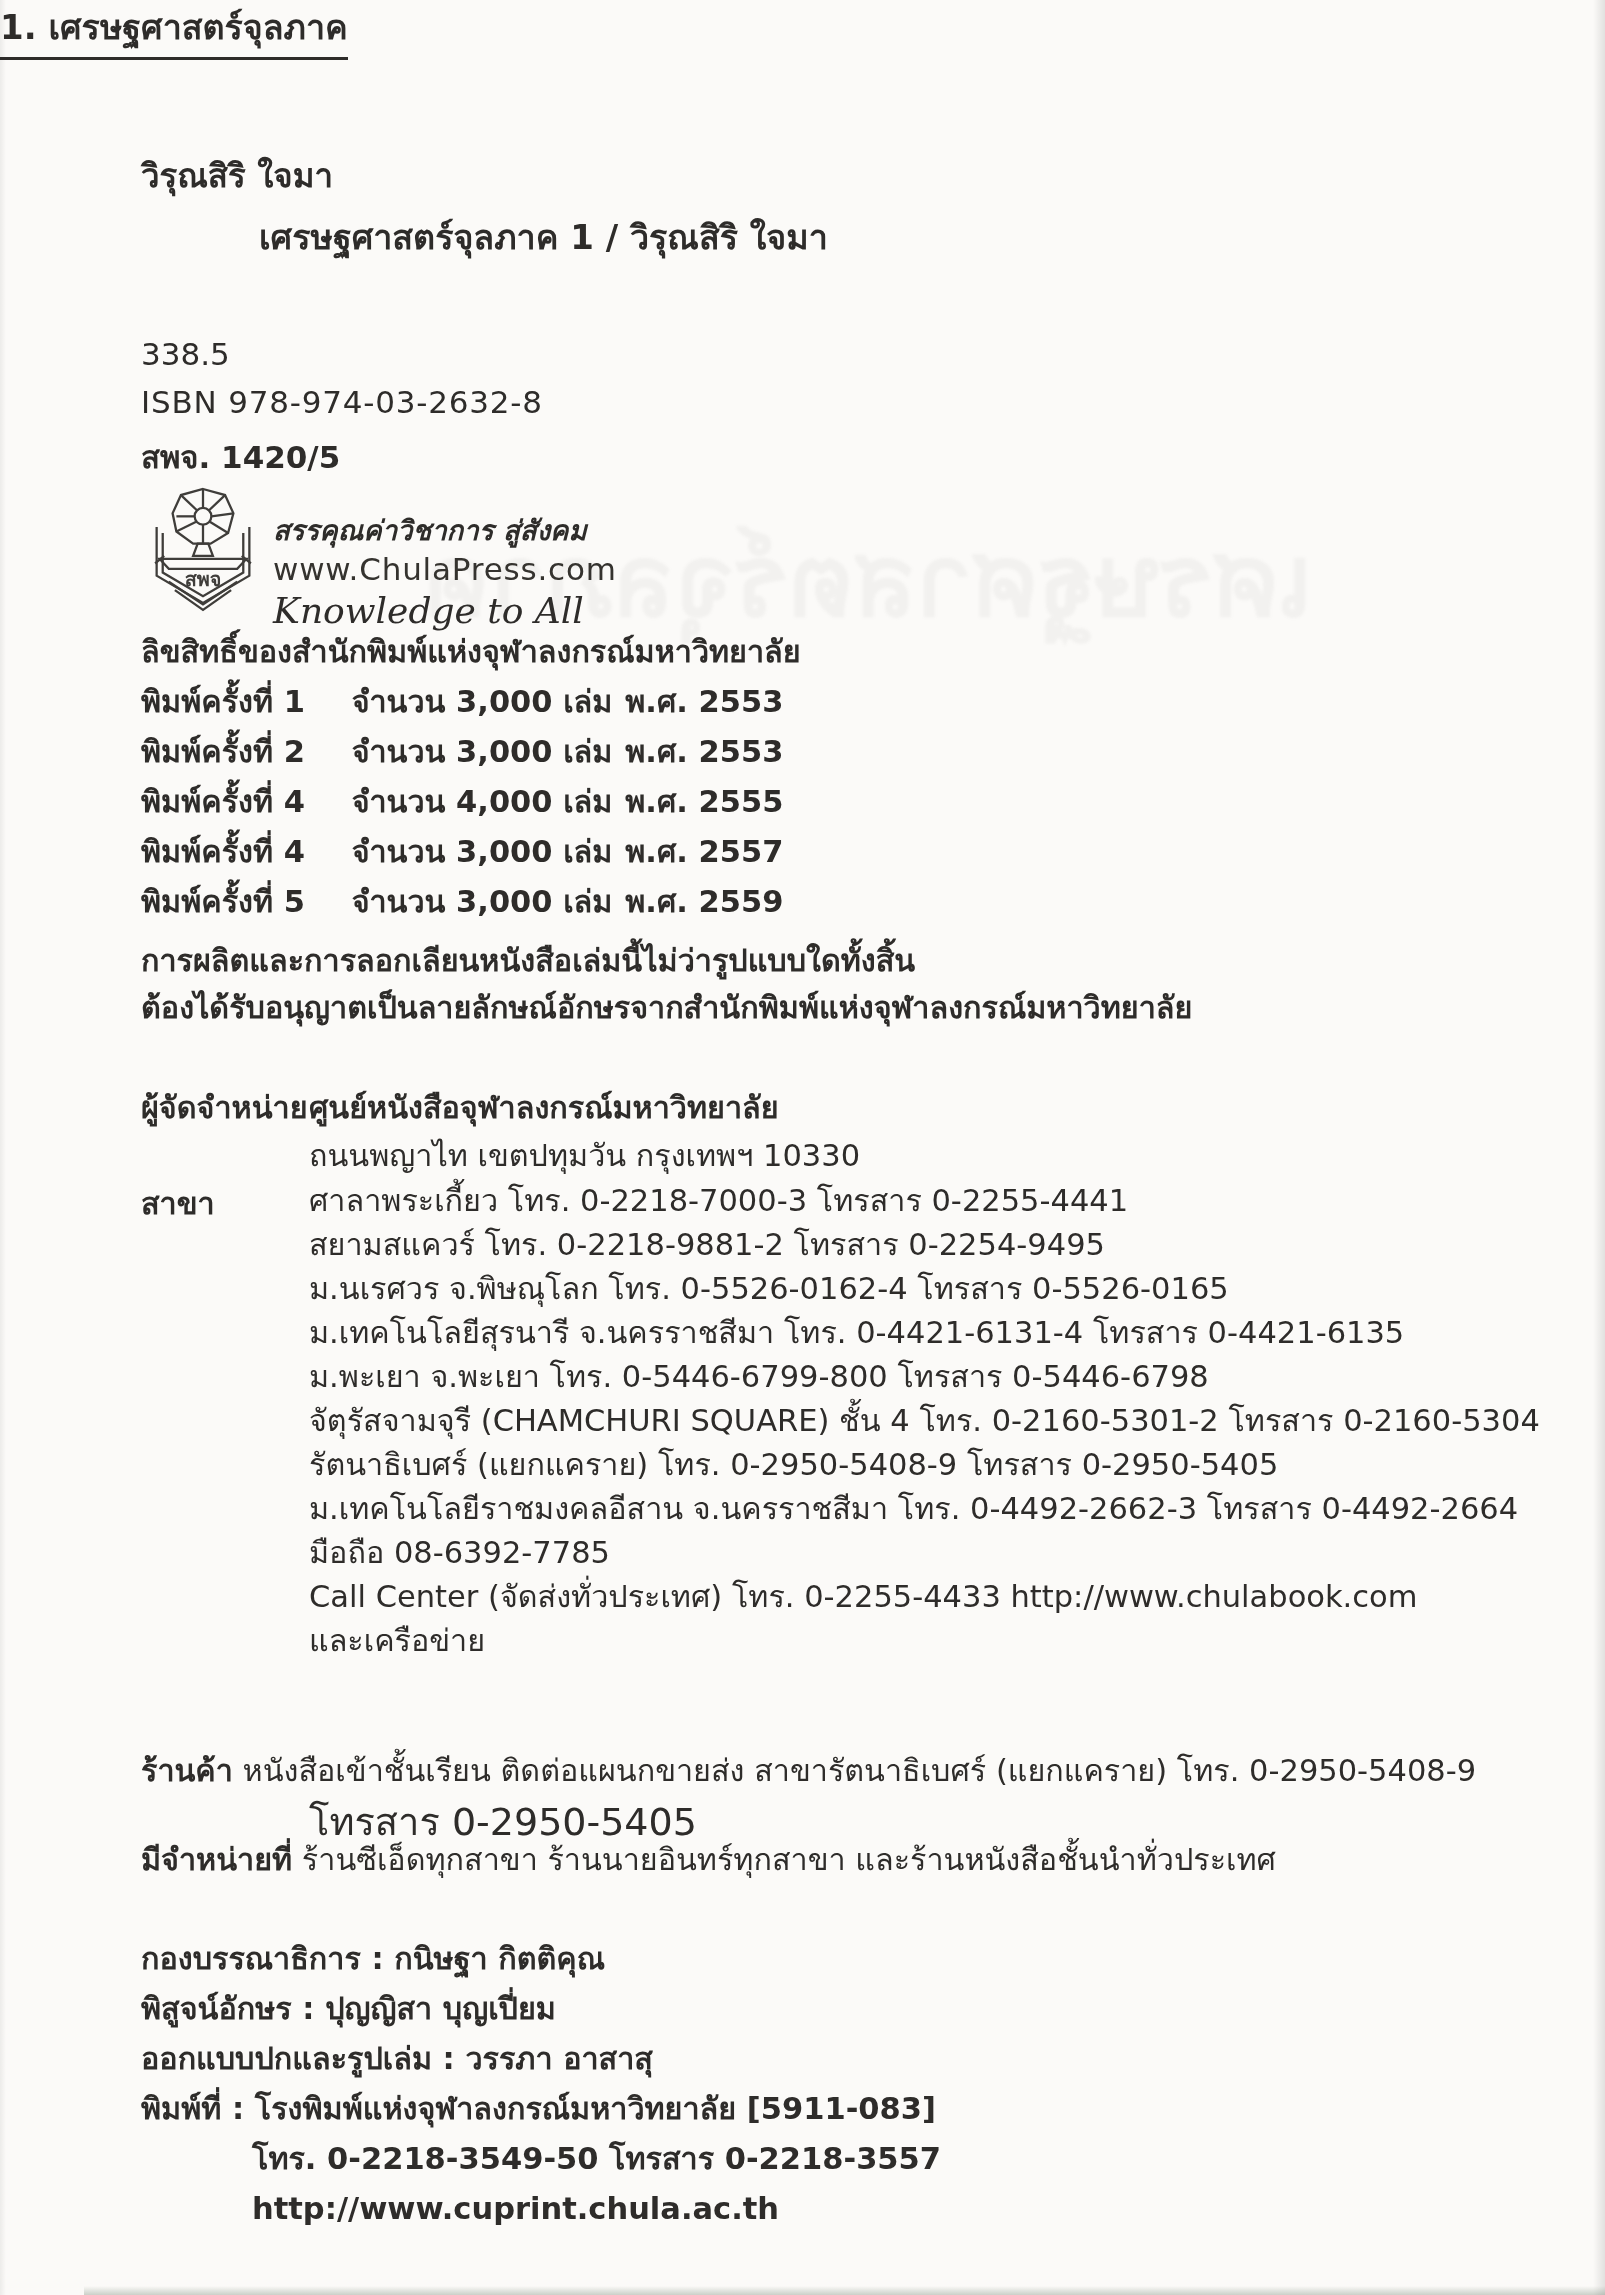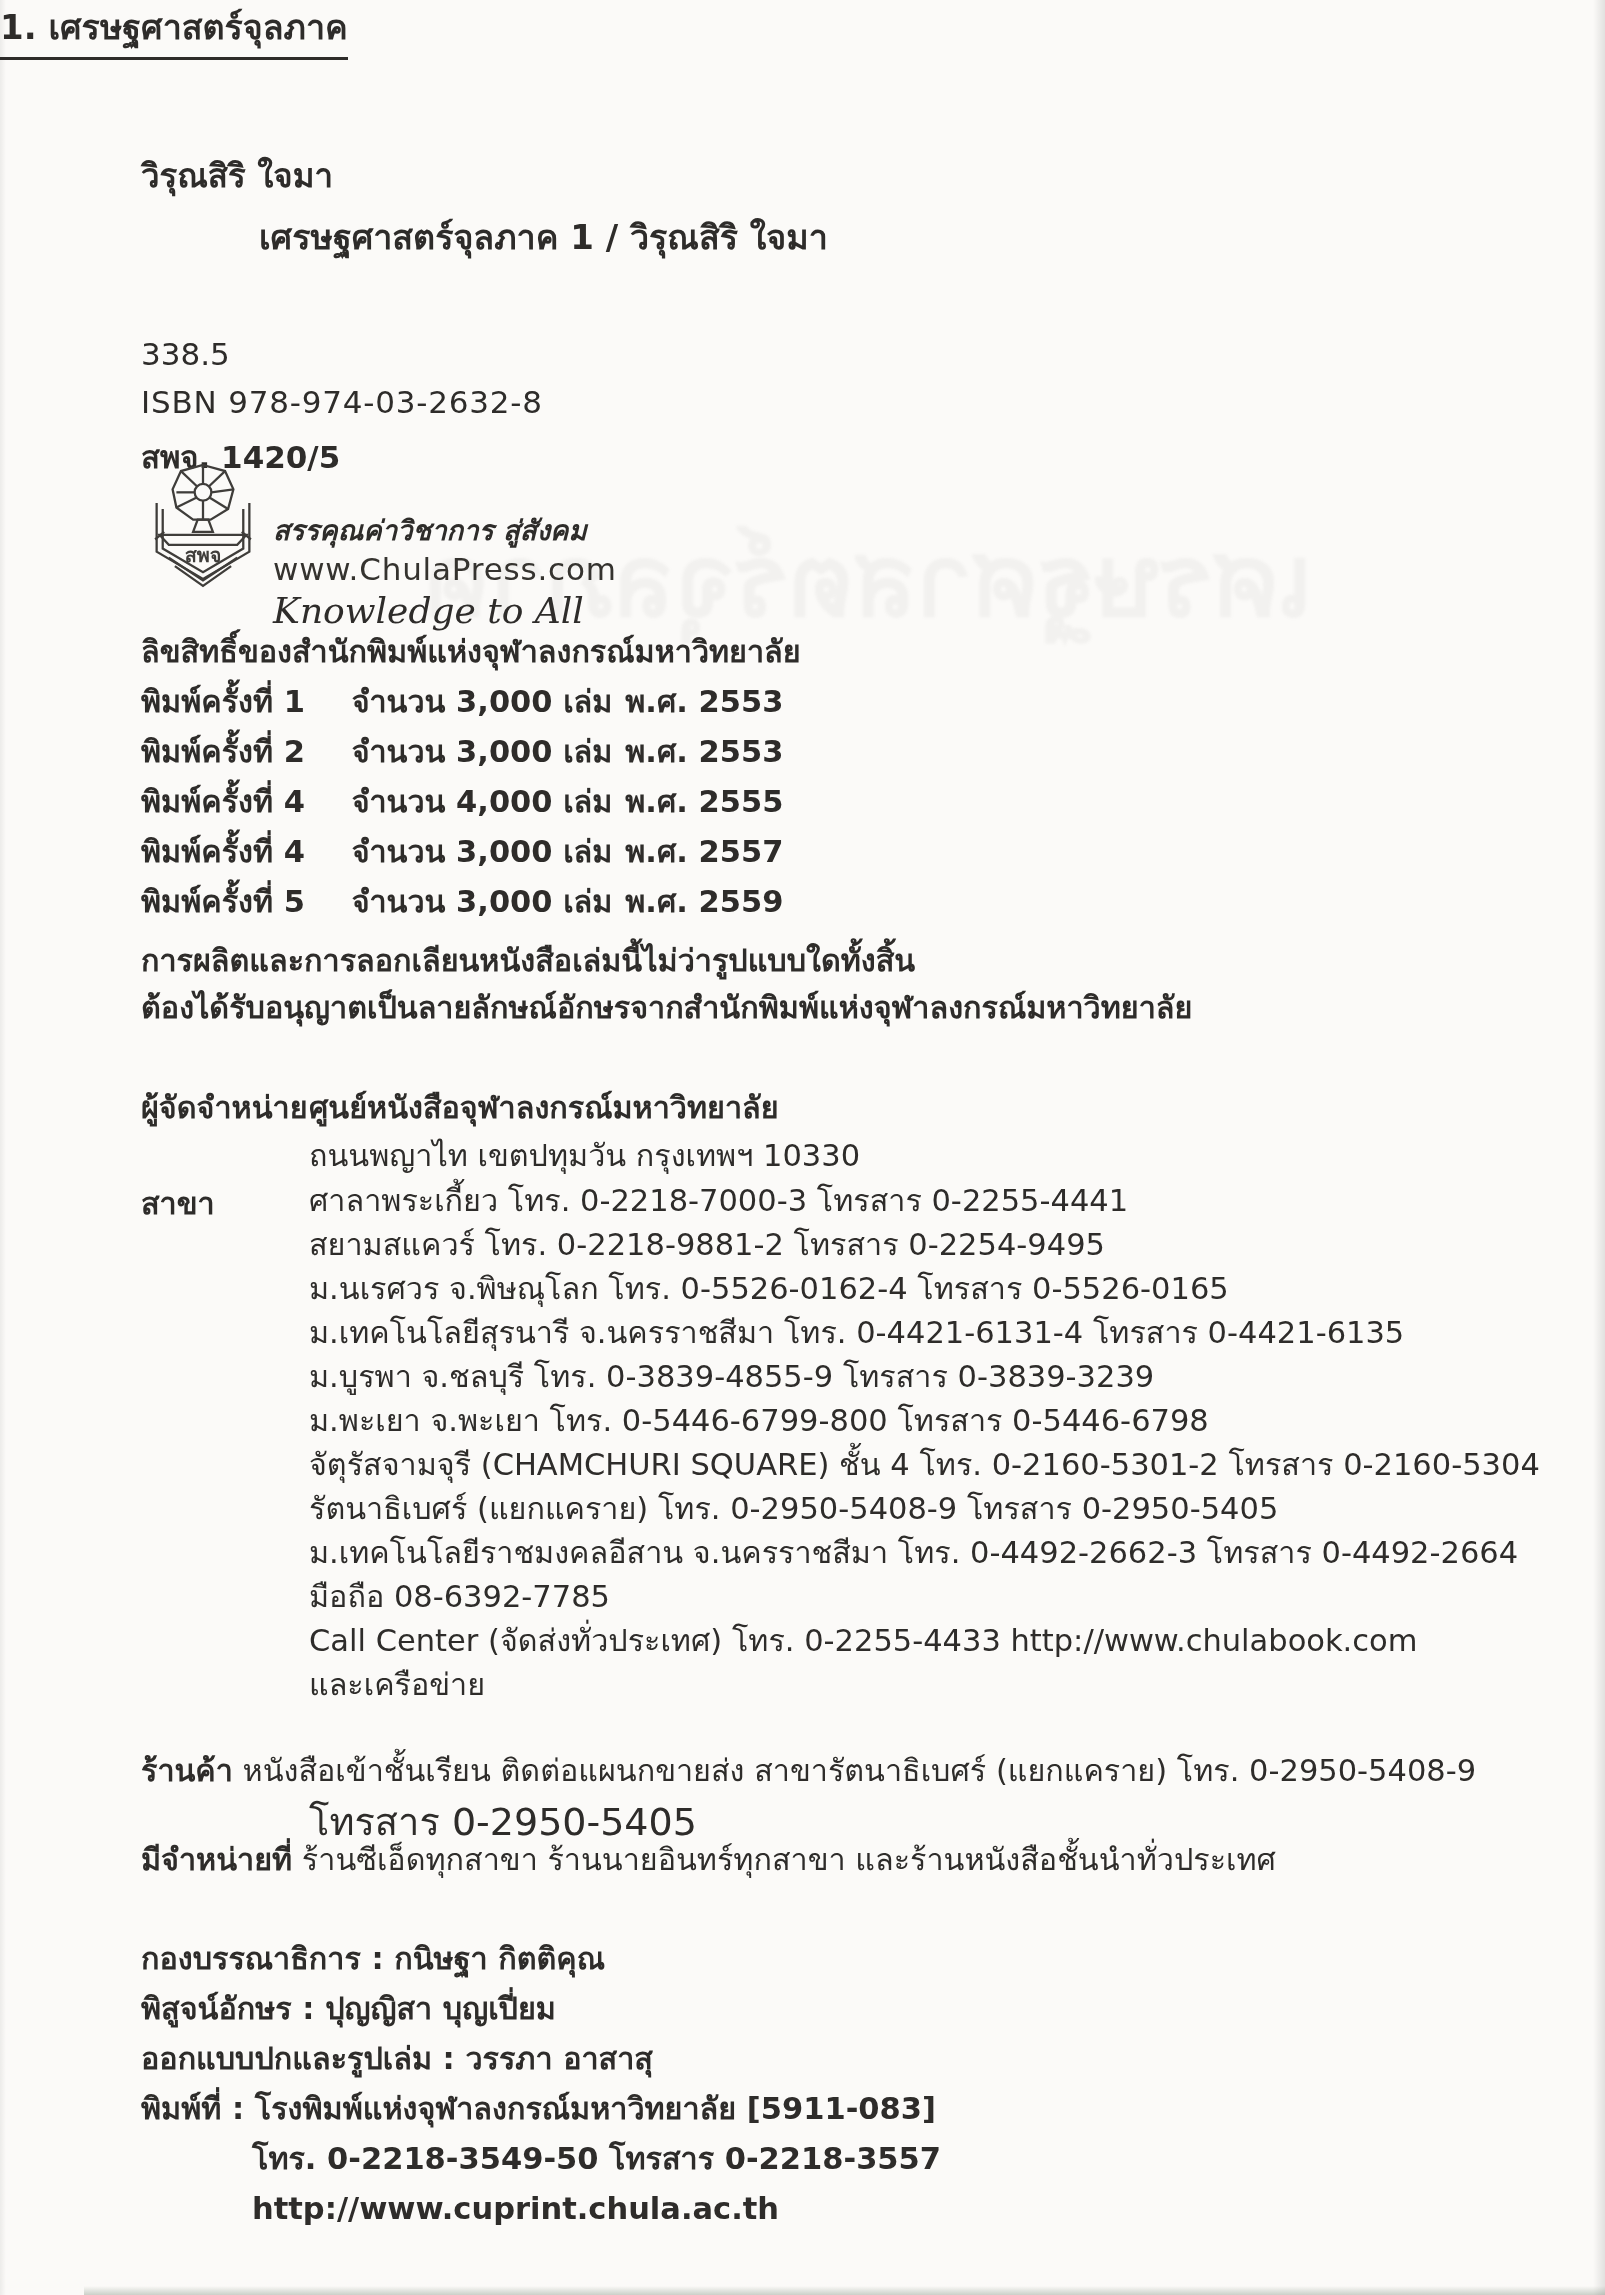--- a/index.html
+++ b/index.html
@@ -16,21 +16,21 @@
   .b{font-weight:700;}
 
   .author{top:149px;left:141px;font-size:33px;font-weight:700;text-align:center;}
   .title-statement{top:210px;left:259px;font-size:34px;font-weight:700;}
   .subject{top:268px;left:263px;font-size:34px;font-weight:700;
            border-bottom:3.1px solid #2e2c2a;padding-bottom:3px;display:inline-block;}
   .callnum{top:336px;left:141px;font-size:31px;font-weight:500;}
   .isbn{top:384px;left:141px;font-size:31px;font-weight:500;letter-spacing:0.8px;}
   .presscode{top:432px;left:141px;font-size:31px;font-weight:600;}
 
-  .logo-box{top:458px;left:146px;width:114px;height:131px;}
+  .logo-box{top:482px;left:146px;width:114px;height:131px;}
   .logo-box svg{width:100%;height:100%;}
   .press-text{top:511px;left:273px;}
   .press-slogan-th{font-size:27.5px;font-weight:700;font-style:italic;line-height:38px;}
   .press-site{font-size:31px;font-weight:500;line-height:40px;letter-spacing:0.8px;color:#35332f;}
   .press-slogan-en{font-family:"DejaVu Serif",serif;font-size:36px;font-style:italic;font-weight:500;line-height:44px;}
 
   .copyright-line{top:627px;left:141px;font-size:30.5px;font-weight:600;}
   .printings{top:677px;left:141px;font-size:30.5px;font-weight:600;}
   .printings .row{line-height:50px;}
   .printings .c1{display:inline-block;width:200px;}
@@ -149,21 +149,20 @@
 
   <div class="abs line dist-label">ผู้จัดจำหน่าย</div>
   <div class="abs line dist-name">ศูนย์หนังสือจุฬาลงกรณ์มหาวิทยาลัย</div>
   <div class="abs line dist-addr">ถนนพญาไท เขตปทุมวัน กรุงเทพฯ 10330</div>
   <div class="abs line branch-label">สาขา</div>
   <div class="abs branches">
     <div class="row line">ศาลาพระเกี้ยว โทร. 0-2218-7000-3 โทรสาร 0-2255-4441</div>
     <div class="row line">สยามสแควร์ โทร. 0-2218-9881-2 โทรสาร 0-2254-9495</div>
     <div class="row line">ม.นเรศวร จ.พิษณุโลก โทร. 0-5526-0162-4 โทรสาร 0-5526-0165</div>
     <div class="row line">ม.เทคโนโลยีสุรนารี จ.นครราชสีมา โทร. 0-4421-6131-4 โทรสาร 0-4421-6135</div>
-    <div class="row line">ม.บูรพา จ.ชลบุรี โทร. 0-3839-4855-9 โทรสาร 0-3839-3239</div>
     <div class="row line">ม.พะเยา จ.พะเยา โทร. 0-5446-6799-800 โทรสาร 0-5446-6798</div>
     <div class="row line">จัตุรัสจามจุรี (CHAMCHURI SQUARE) ชั้น 4 โทร. 0-2160-5301-2 โทรสาร 0-2160-5304</div>
     <div class="row line">รัตนาธิเบศร์ (แยกแคราย) โทร. 0-2950-5408-9 โทรสาร 0-2950-5405</div>
     <div class="row line">ม.เทคโนโลยีราชมงคลอีสาน จ.นครราชสีมา โทร. 0-4492-2662-3 โทรสาร 0-4492-2664</div>
     <div class="row line">มือถือ 08-6392-7785</div>
     <div class="row line">Call Center (จัดส่งทั่วประเทศ) โทร. 0-2255-4433 http://www.chulabook.com</div>
     <div class="row line">และเครือข่าย</div>
   </div>
 
   <div class="abs line shop-line"><span class="b">ร้านค้า</span><span> หนังสือเข้าชั้นเรียน ติดต่อแผนกขายส่ง สาขารัตนาธิเบศร์ (แยกแคราย) โทร. 0-2950-5408-9</span></div>

